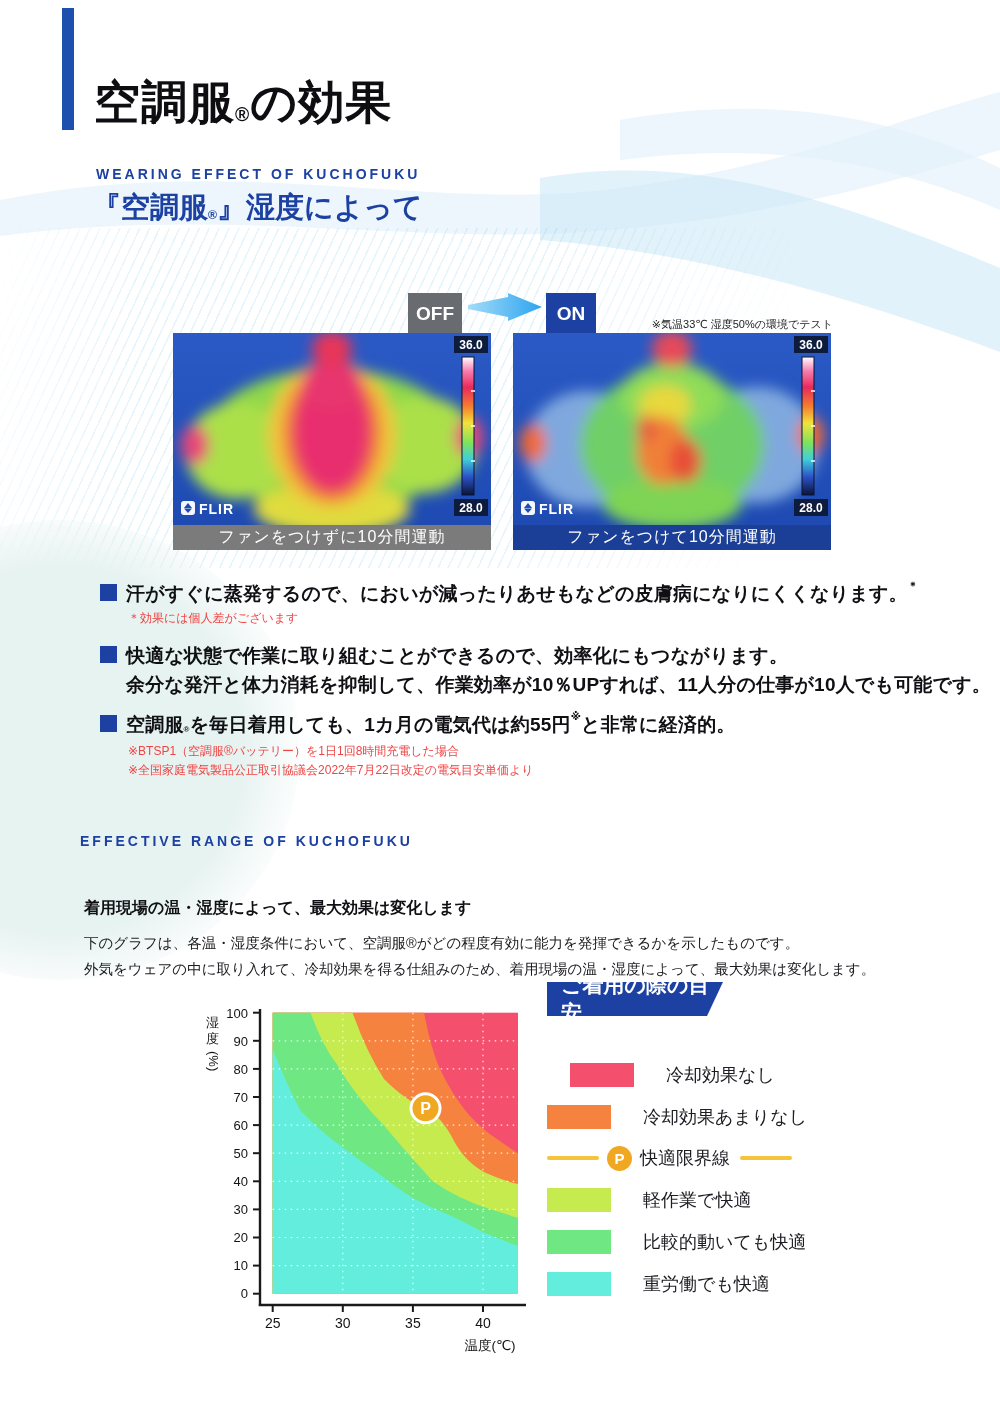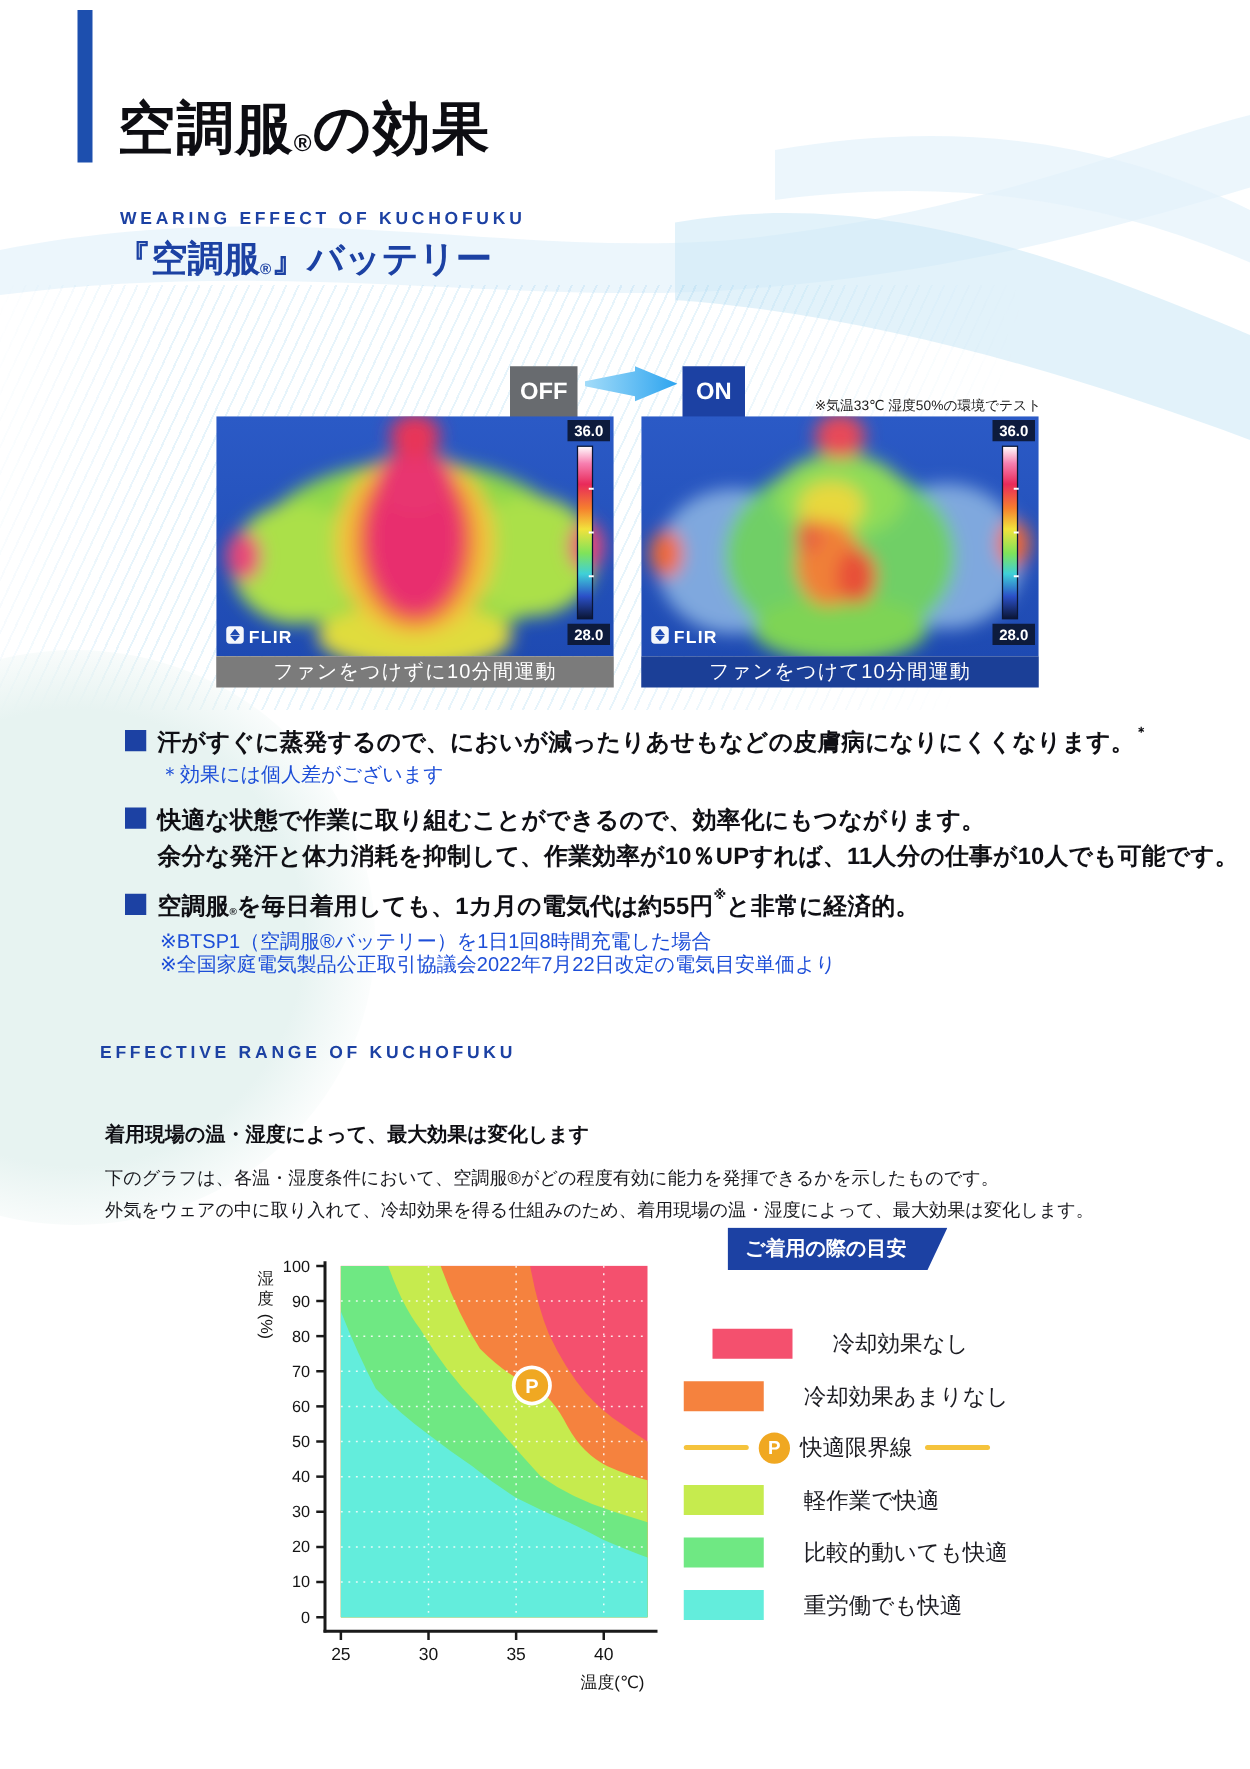--- a/index.html
+++ b/index.html
@@ -28,29 +28,29 @@
 
   .offon-box{height:41px;color:#fff;font-weight:bold;font-size:19px;display:flex;align-items:center;justify-content:center;}
   .note-small{font-size:11px;color:#222;}
 
   .thermal{width:318px;height:217px;}
   .thermal .cap{position:absolute;left:0;bottom:0;width:100%;height:25px;color:#fff;
     font-size:16px;display:flex;align-items:center;justify-content:center;letter-spacing:1px;}
 
   .bullet-sq{width:17px;height:17px;background:var(--accent);}
   .bullet-text{font-size:19px;font-weight:bold;color:#0f0f14;letter-spacing:0.2px;}
-  .bullet-note{font-size:16px;color:#1d4ed8;}
+  .bullet-note{font-size:12px;color:#ef4444;}
 
   .subhead{font-size:16px;font-weight:bold;color:#0f0f14;}
   .bodytext{font-size:14.5px;color:#1a1a1f;line-height:26px;}
 
   
   .legend-banner{left:547px;top:982px;width:176px;height:34px;background:var(--accent);color:#fff;
-    font-size:16px;font-weight:bold;display:flex;align-items:center;padding-left:14px;box-sizing:border-box;
-    clip-path:polygon(0 0,100% 0,calc(100% - 16px) 100%,0 100%);margin-left:35px;}
+    font-size:21px;font-weight:bold;display:flex;align-items:center;padding-left:14px;box-sizing:border-box;
+    clip-path:polygon(0 0,100% 0,calc(100% - 16px) 100%,0 100%);}
   .legend-row{left:547px;height:24px;display:flex;align-items:center;}
   .legend-swatch{width:64px;height:24px;margin-right:32px;flex:0 0 auto;}
   .legend-label{font-size:18px;color:#1c1c22;}
   .legend-dash{width:52px;height:4px;border-radius:2px;}
   .legend-p{width:25px;height:25px;border-radius:50%;color:#fff;font-weight:bold;font-size:15px;
     display:flex;align-items:center;justify-content:center;margin:0 8px;}
 
   svg text{font-family:"Liberation Sans","DejaVu Sans",sans-serif;}
 </style>
 </head>
@@ -66,21 +66,21 @@
   <div class="abs bg-stripes"></div>
   <div class="abs bg-blob"></div>
 
   <div class="abs title-bar"></div>
   <div class="abs page-title">
     <span>空調服</span><span class="reg-mark">®</span><span>の効果</span>
   </div>
 
   <div class="abs eyebrow" style="left:96px;top:166px;">WEARING EFFECT OF KUCHOFUKU</div>
   <div class="abs h2" style="left:92px;top:188px;">
-    <span>『空調服</span><span class="reg-mark">®</span><span>』バッテリー</span>
+    <span>『空調服</span><span class="reg-mark">®</span><span>』湿度によって</span>
   </div>
 
 
   <div class="abs offon-box" style="left:408px;top:293px;width:54px;background:#686b6f;">OFF</div>
   <svg class="abs" style="left:468px;top:292px;" width="74" height="30" viewBox="0 0 74 30">
     <defs>
         <linearGradient id="arrG" x1="0" y1="0" x2="1" y2="0">
       <stop offset="0" stop-color="#a3dcf9"></stop>
           <stop offset="1" stop-color="#2da4ef"></stop>
         </linearGradient>

